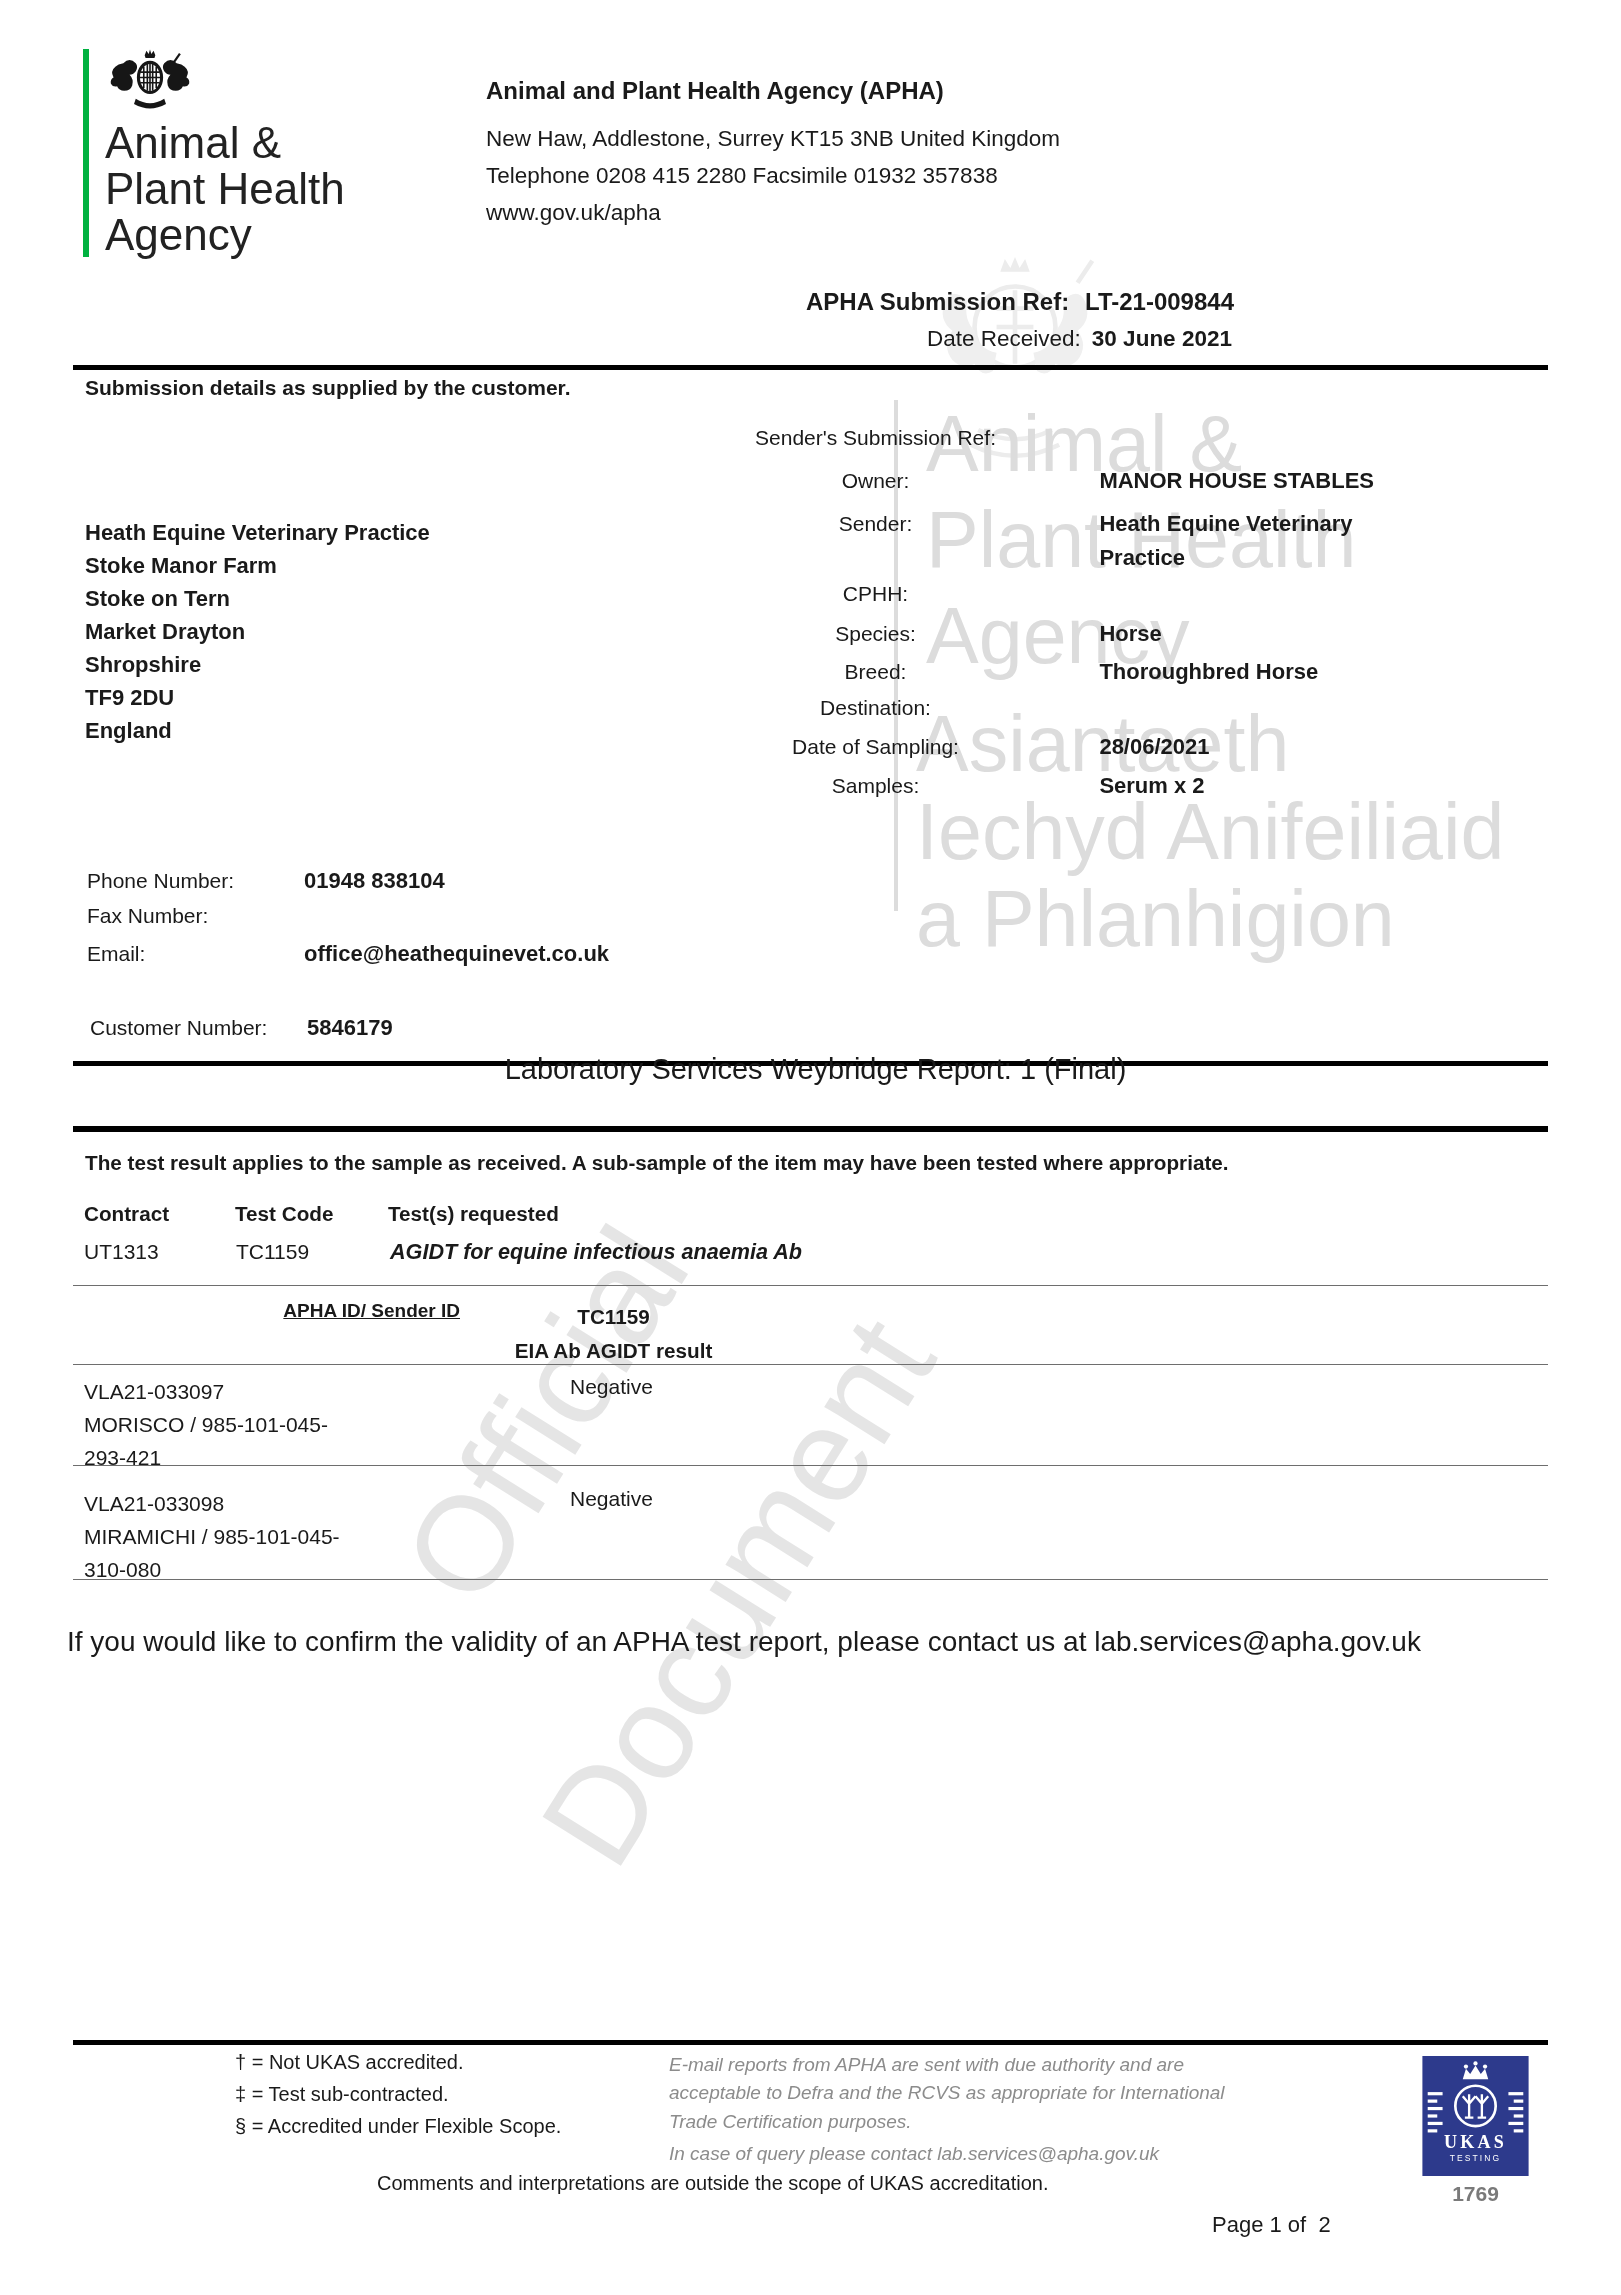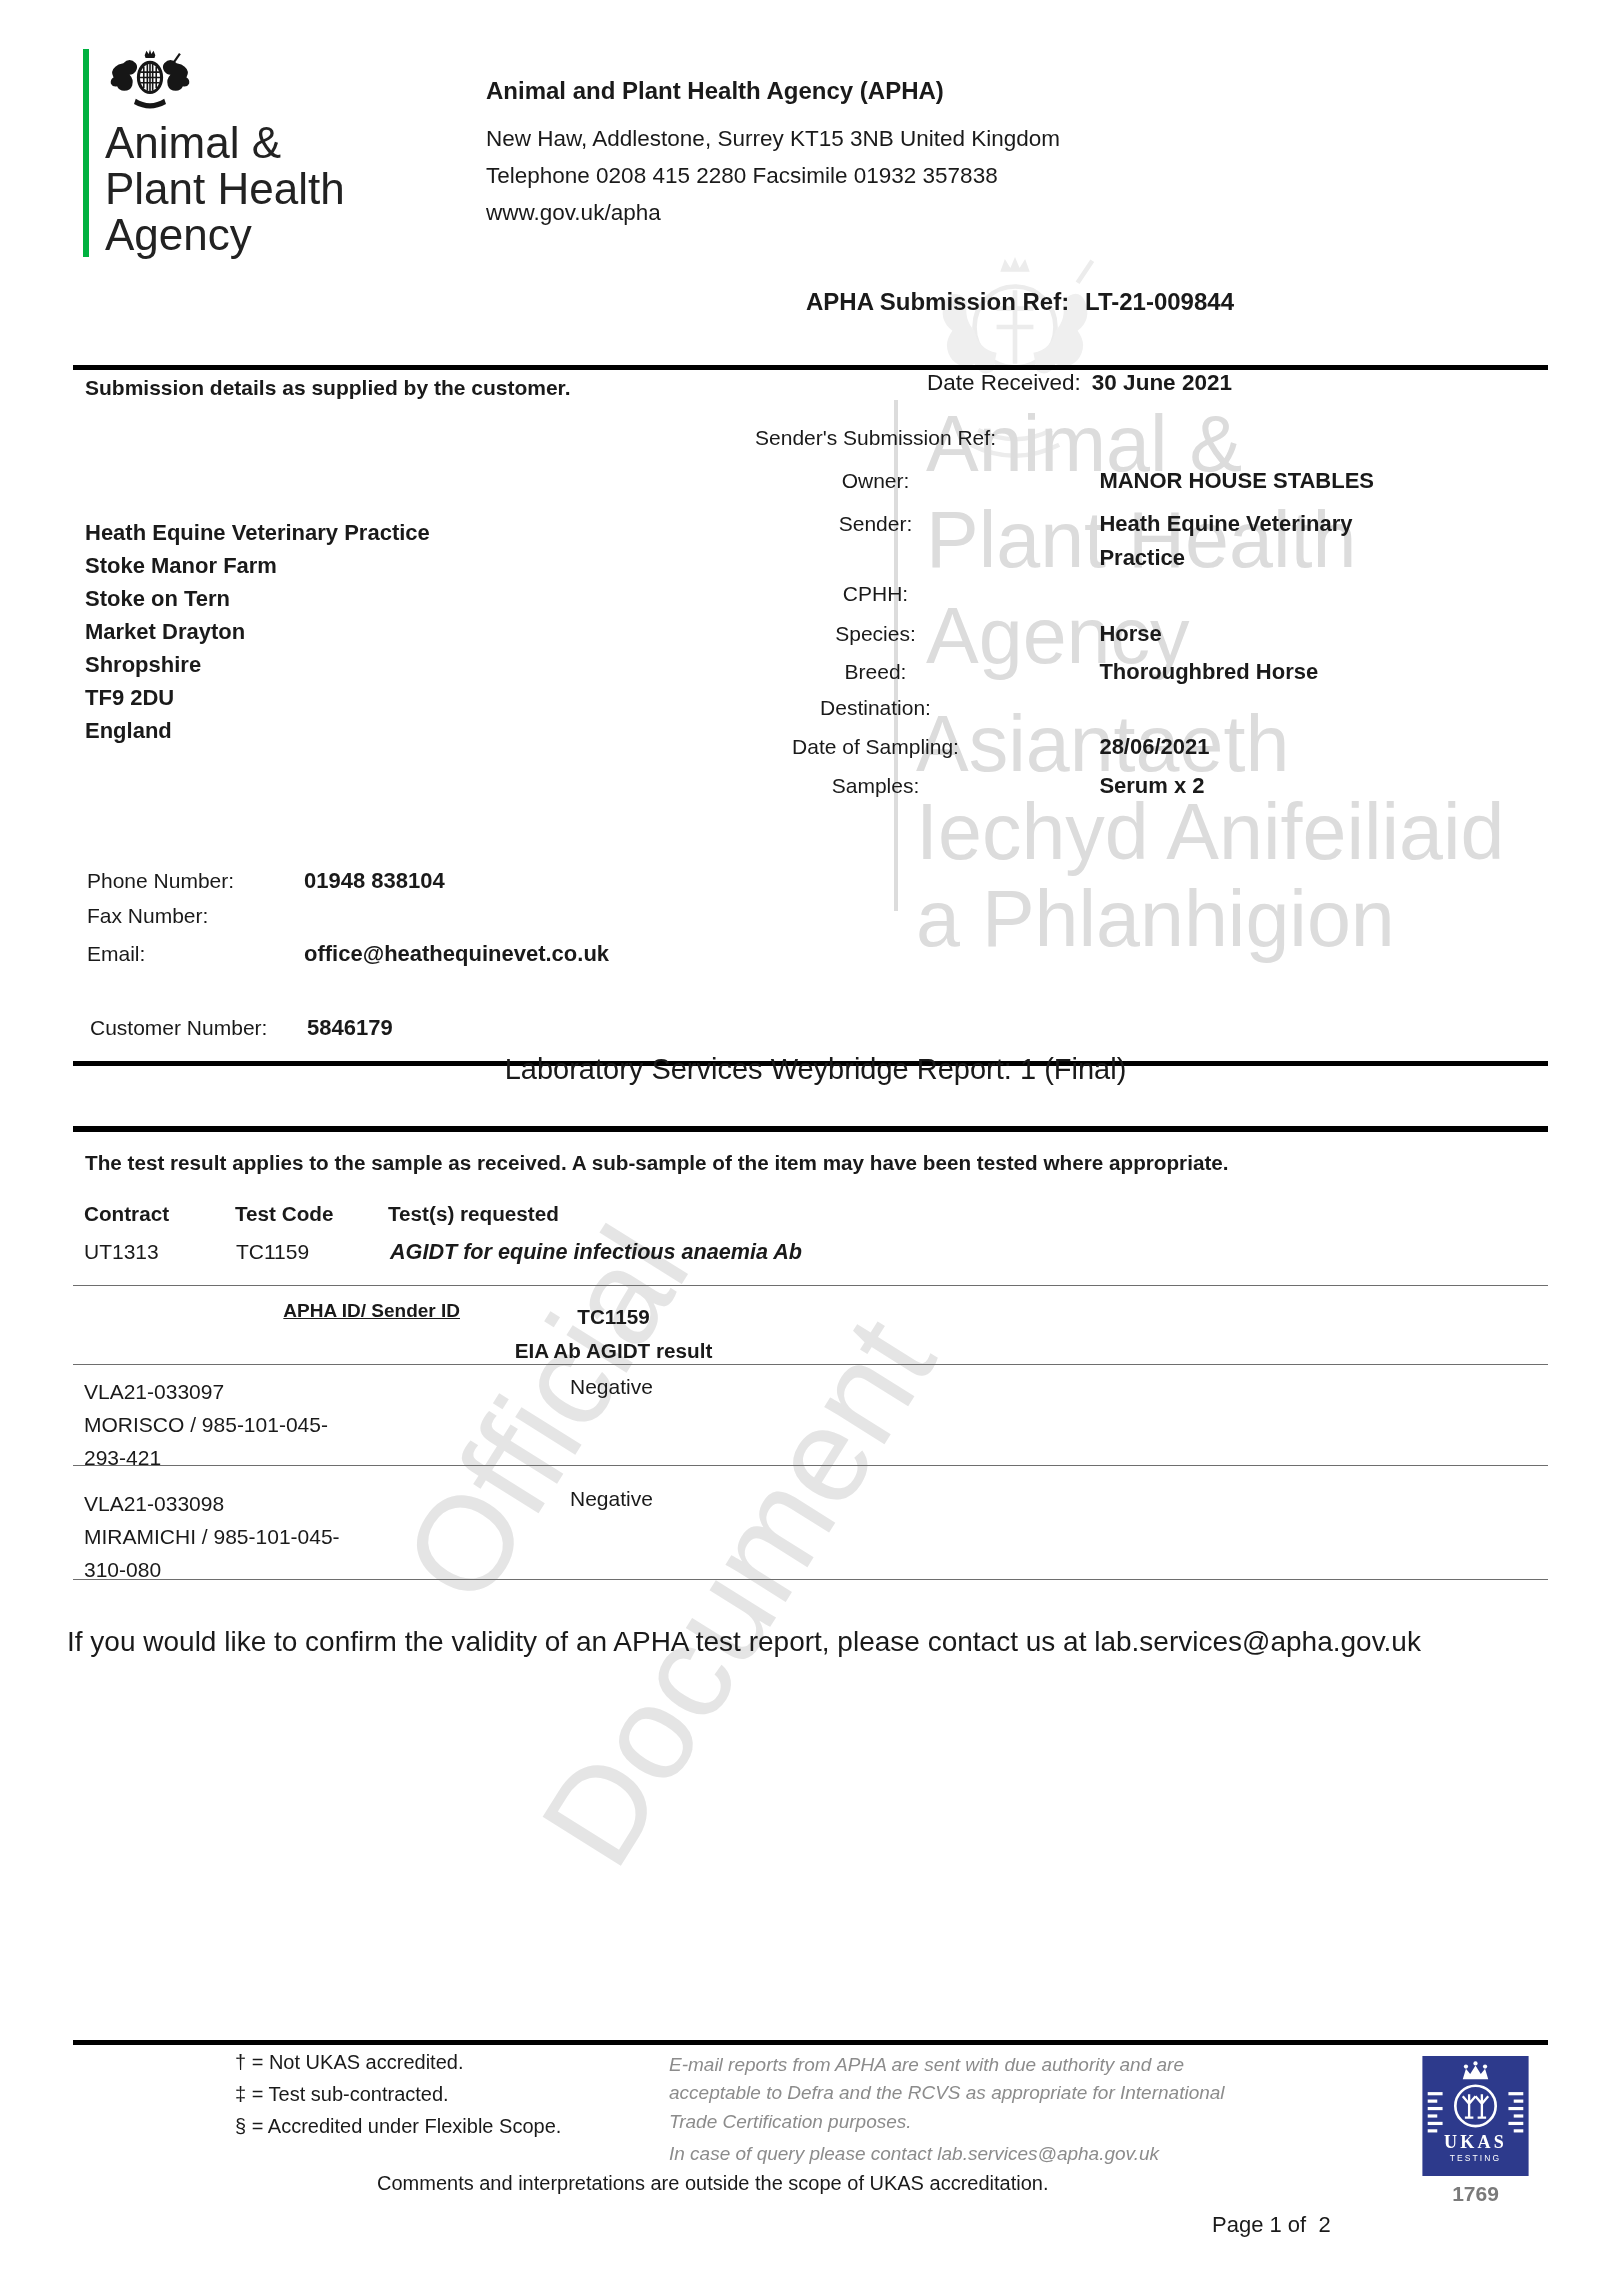--- a/index.html
+++ b/index.html
@@ -14,21 +14,21 @@
   
   #green-bar{position:absolute;left:83px;top:49px;width:6px;height:208px;}
   #logo-crest{position:absolute;left:105px;top:49px;width:90px;height:64px;}
   #logo-text{position:absolute;left:105px;top:120px;font-size:44px;line-height:46px;color:#222;}
 
   
   #agency-title{position:absolute;left:486px;top:77px;font-size:24px;font-weight:bold;}
   #agency-address{position:absolute;left:486px;top:120px;font-size:22.5px;line-height:37px;}
 
   #sub-ref{position:absolute;left:806px;top:288px;font-size:24px;font-weight:bold;white-space:nowrap;}
-  #date-line{position:absolute;left:927px;top:326px;font-size:22.5px;white-space:nowrap;margin-top:44px;}
+  #date-line{position:absolute;left:927px;top:326px;font-size:22.5px;white-space:nowrap;}
   #date-line .val{font-weight:bold;margin-left:11px;}
 
   
   .wm-line{position:absolute;color:#dcdcdc;font-size:79px;white-space:nowrap;z-index:0;}
   #wm-bar{position:absolute;left:894px;top:400px;width:3.7px;height:511px;background:#dcdcdc;z-index:0;}
   .wm-diag{position:absolute;color:#e5e5e5;font-size:134px;white-space:nowrap;z-index:0;transform:rotate(-58deg);}
   #wm-crest{position:absolute;left:923px;top:253px;width:184px;height:216px;z-index:0;}
   .content{z-index:2;}
 
   

